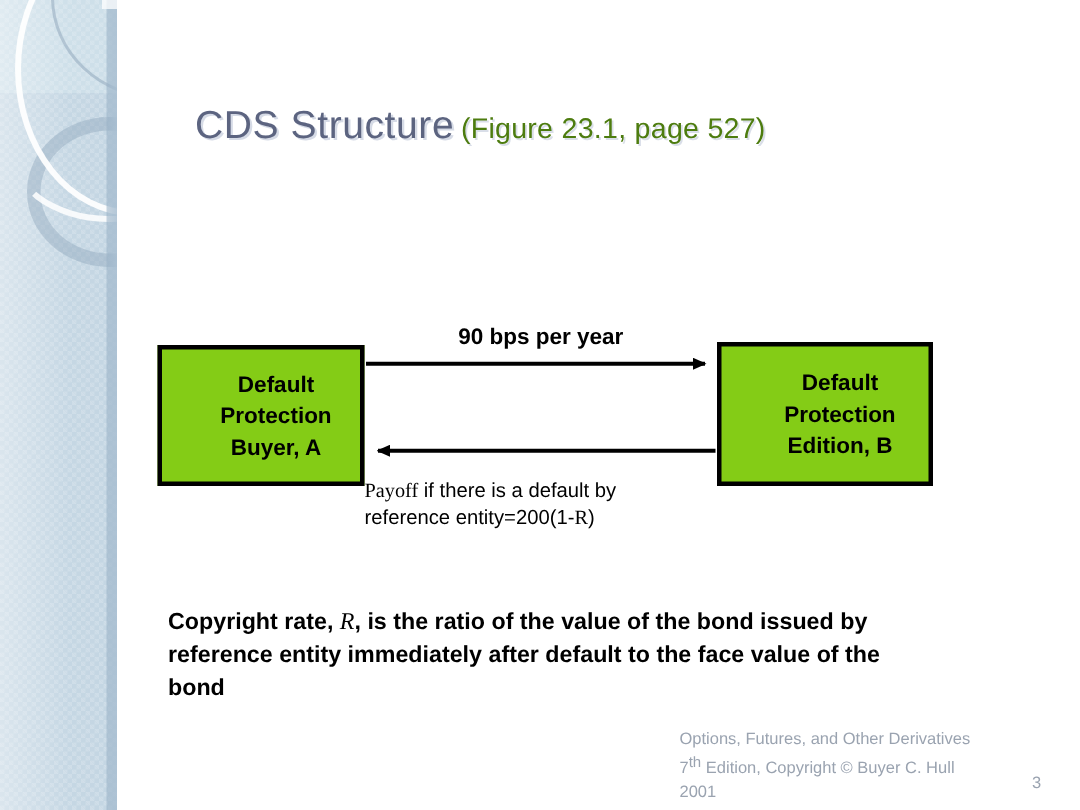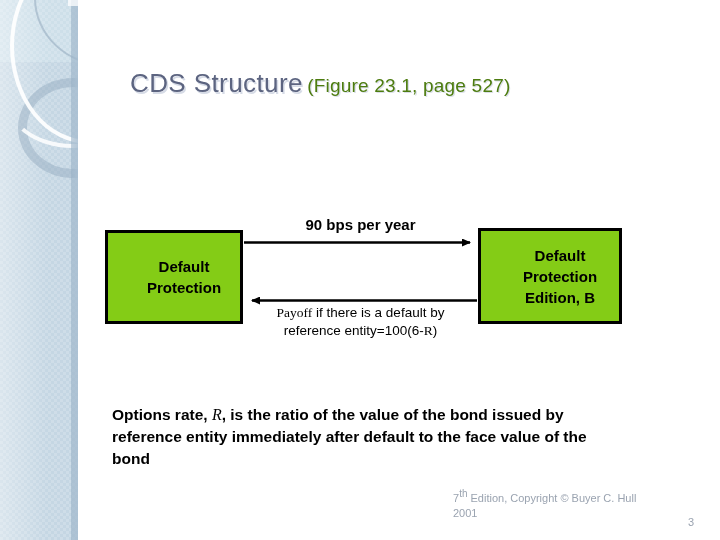--- a/index.html
+++ b/index.html
@@ -139,23 +139,22 @@
     position: absolute;
     left: 243px; top: 216px;
     width: 235px;
     text-align: center;
     font-weight: bold;
     font-size: 15px;
     color: #000000;
   }
   #label-payoff {
     position: absolute;
-    left: 243px; top: 304px;
+    left: 243px; top: 318px;
     width: 235px;
-    text-align: center;
     font-size: 13.5px;
     line-height: 18px;
     color: #000000;
   }
   .serifbit { font-family: "Liberation Serif", serif; }
 
   
   #body-text {
     position: absolute;
     left: 112px; top: 404px;
@@ -223,38 +222,40 @@
 
     <line x1="244" y1="242.5" x2="470" y2="242.5" stroke="#000000" stroke-width="2.6" marker-end="url(#arrowhead-right)"></line>
 
     <line x1="477" y1="300.5" x2="252" y2="300.5" stroke="#000000" stroke-width="2.6" marker-end="url(#arrowhead-left)"></line>
   </svg>
 
   <div class="dbox" id="box-buyer">
     <div>
       <div>Default</div>
       <div>Protection</div>
+      <div>Buyer, A</div>
     </div>
   </div>
 
   <div class="dbox" id="box-seller">
     <div>
       <div>Default</div>
       <div>Protection</div>
       <div>Edition, B</div>
     </div>
   </div>
 
   <div id="label-premium">90 bps per year</div>
 
   <div id="label-payoff">
     <div><span class="serifbit">Payoff</span><span> if there is a default by</span></div>
-    <div><span>reference entity=100(6-</span><span class="serifbit">R</span><span>)</span></div>
+    <div><span>reference entity=200(1-</span><span class="serifbit">R</span><span>)</span></div>
   </div>
 </div>
 
-<div id="body-text"><span>Options rate, </span><span class="rvar">R</span><span>, is the ratio of the value of the bond issued by reference entity immediately after default to the face value of the bond</span></div>
+<div id="body-text"><span>Copyright rate, </span><span class="rvar">R</span><span>, is the ratio of the value of the bond issued by reference entity immediately after default to the face value of the bond</span></div>
 
 <div id="footer">
+  <div>Options, Futures, and Other Derivatives</div>
   <div><span>7</span><sup class="ord">th</sup><span> Edition, Copyright © Buyer C. Hull</span></div>
   <div>2001</div>
 </div>
 <div id="page-number">3</div>
 
 </body></html>

